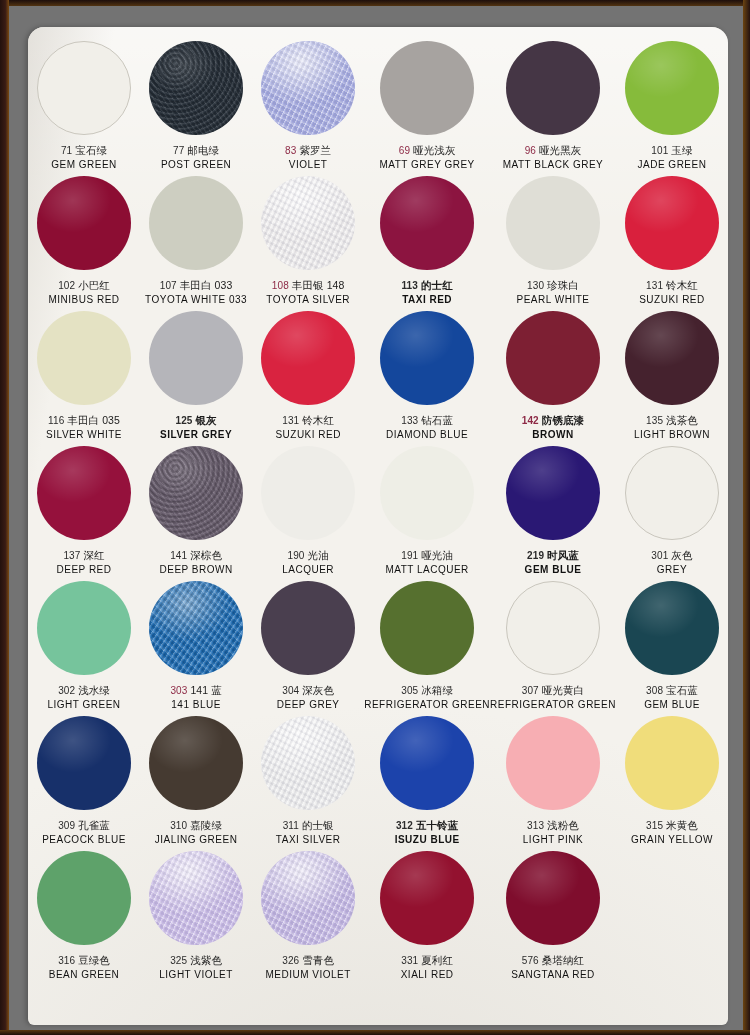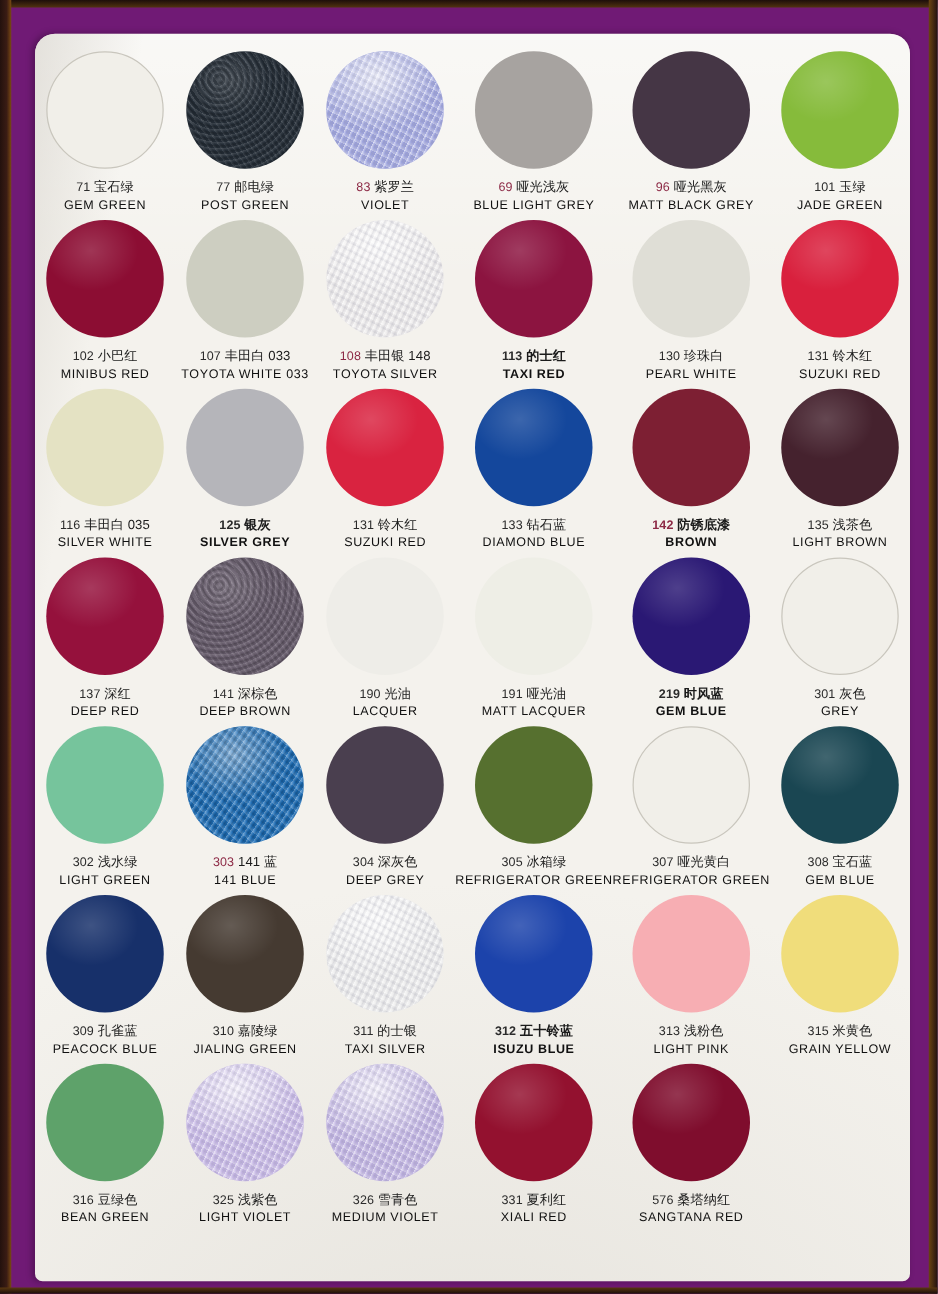--- a/index.html
+++ b/index.html
@@ -12,21 +12,21 @@
     width: 750px;
     height: 1035px;
     overflow: hidden;
     font-family: "Liberation Sans", sans-serif;
   }
 
   #chart-page {
     position: relative;
     width: 750px;
     height: 1035px;
-    background: #701a75;
+    background: #737373;
     box-sizing: border-box;
   }
   
   #spine-left {
     position: absolute;
     left: 0; top: 0;
     width: 9px; height: 1035px;
     background: linear-gradient(90deg,#23110d 0%, #3a1c14 60%, #7a4a12 100%);
   }
   #spine-top {
@@ -206,21 +206,21 @@
           <div class="swatch-dot pearl" style="background: rgb(154, 160, 221);"></div>
           <div class="swatch-labels">
             <div class="label-cn"><span class="label-code accent">83</span><span>紫罗兰</span></div>
             <div class="label-en">VIOLET</div>
           </div>
         </div>
         <div class="swatch-cell">
           <div class="swatch-dot " style="background: rgb(167, 163, 160);"></div>
           <div class="swatch-labels">
             <div class="label-cn"><span class="label-code accent">69</span><span>哑光浅灰</span></div>
-            <div class="label-en">BLUE LIGHT GREY</div>
+            <div class="label-en">MATT GREY GREY</div>
           </div>
         </div>
         <div class="swatch-cell">
           <div class="swatch-dot " style="background: rgb(69, 54, 69);"></div>
           <div class="swatch-labels">
             <div class="label-cn"><span class="label-code accent">96</span><span>哑光黑灰</span></div>
             <div class="label-en">MATT BLACK GREY</div>
           </div>
         </div>
         <div class="swatch-cell">

